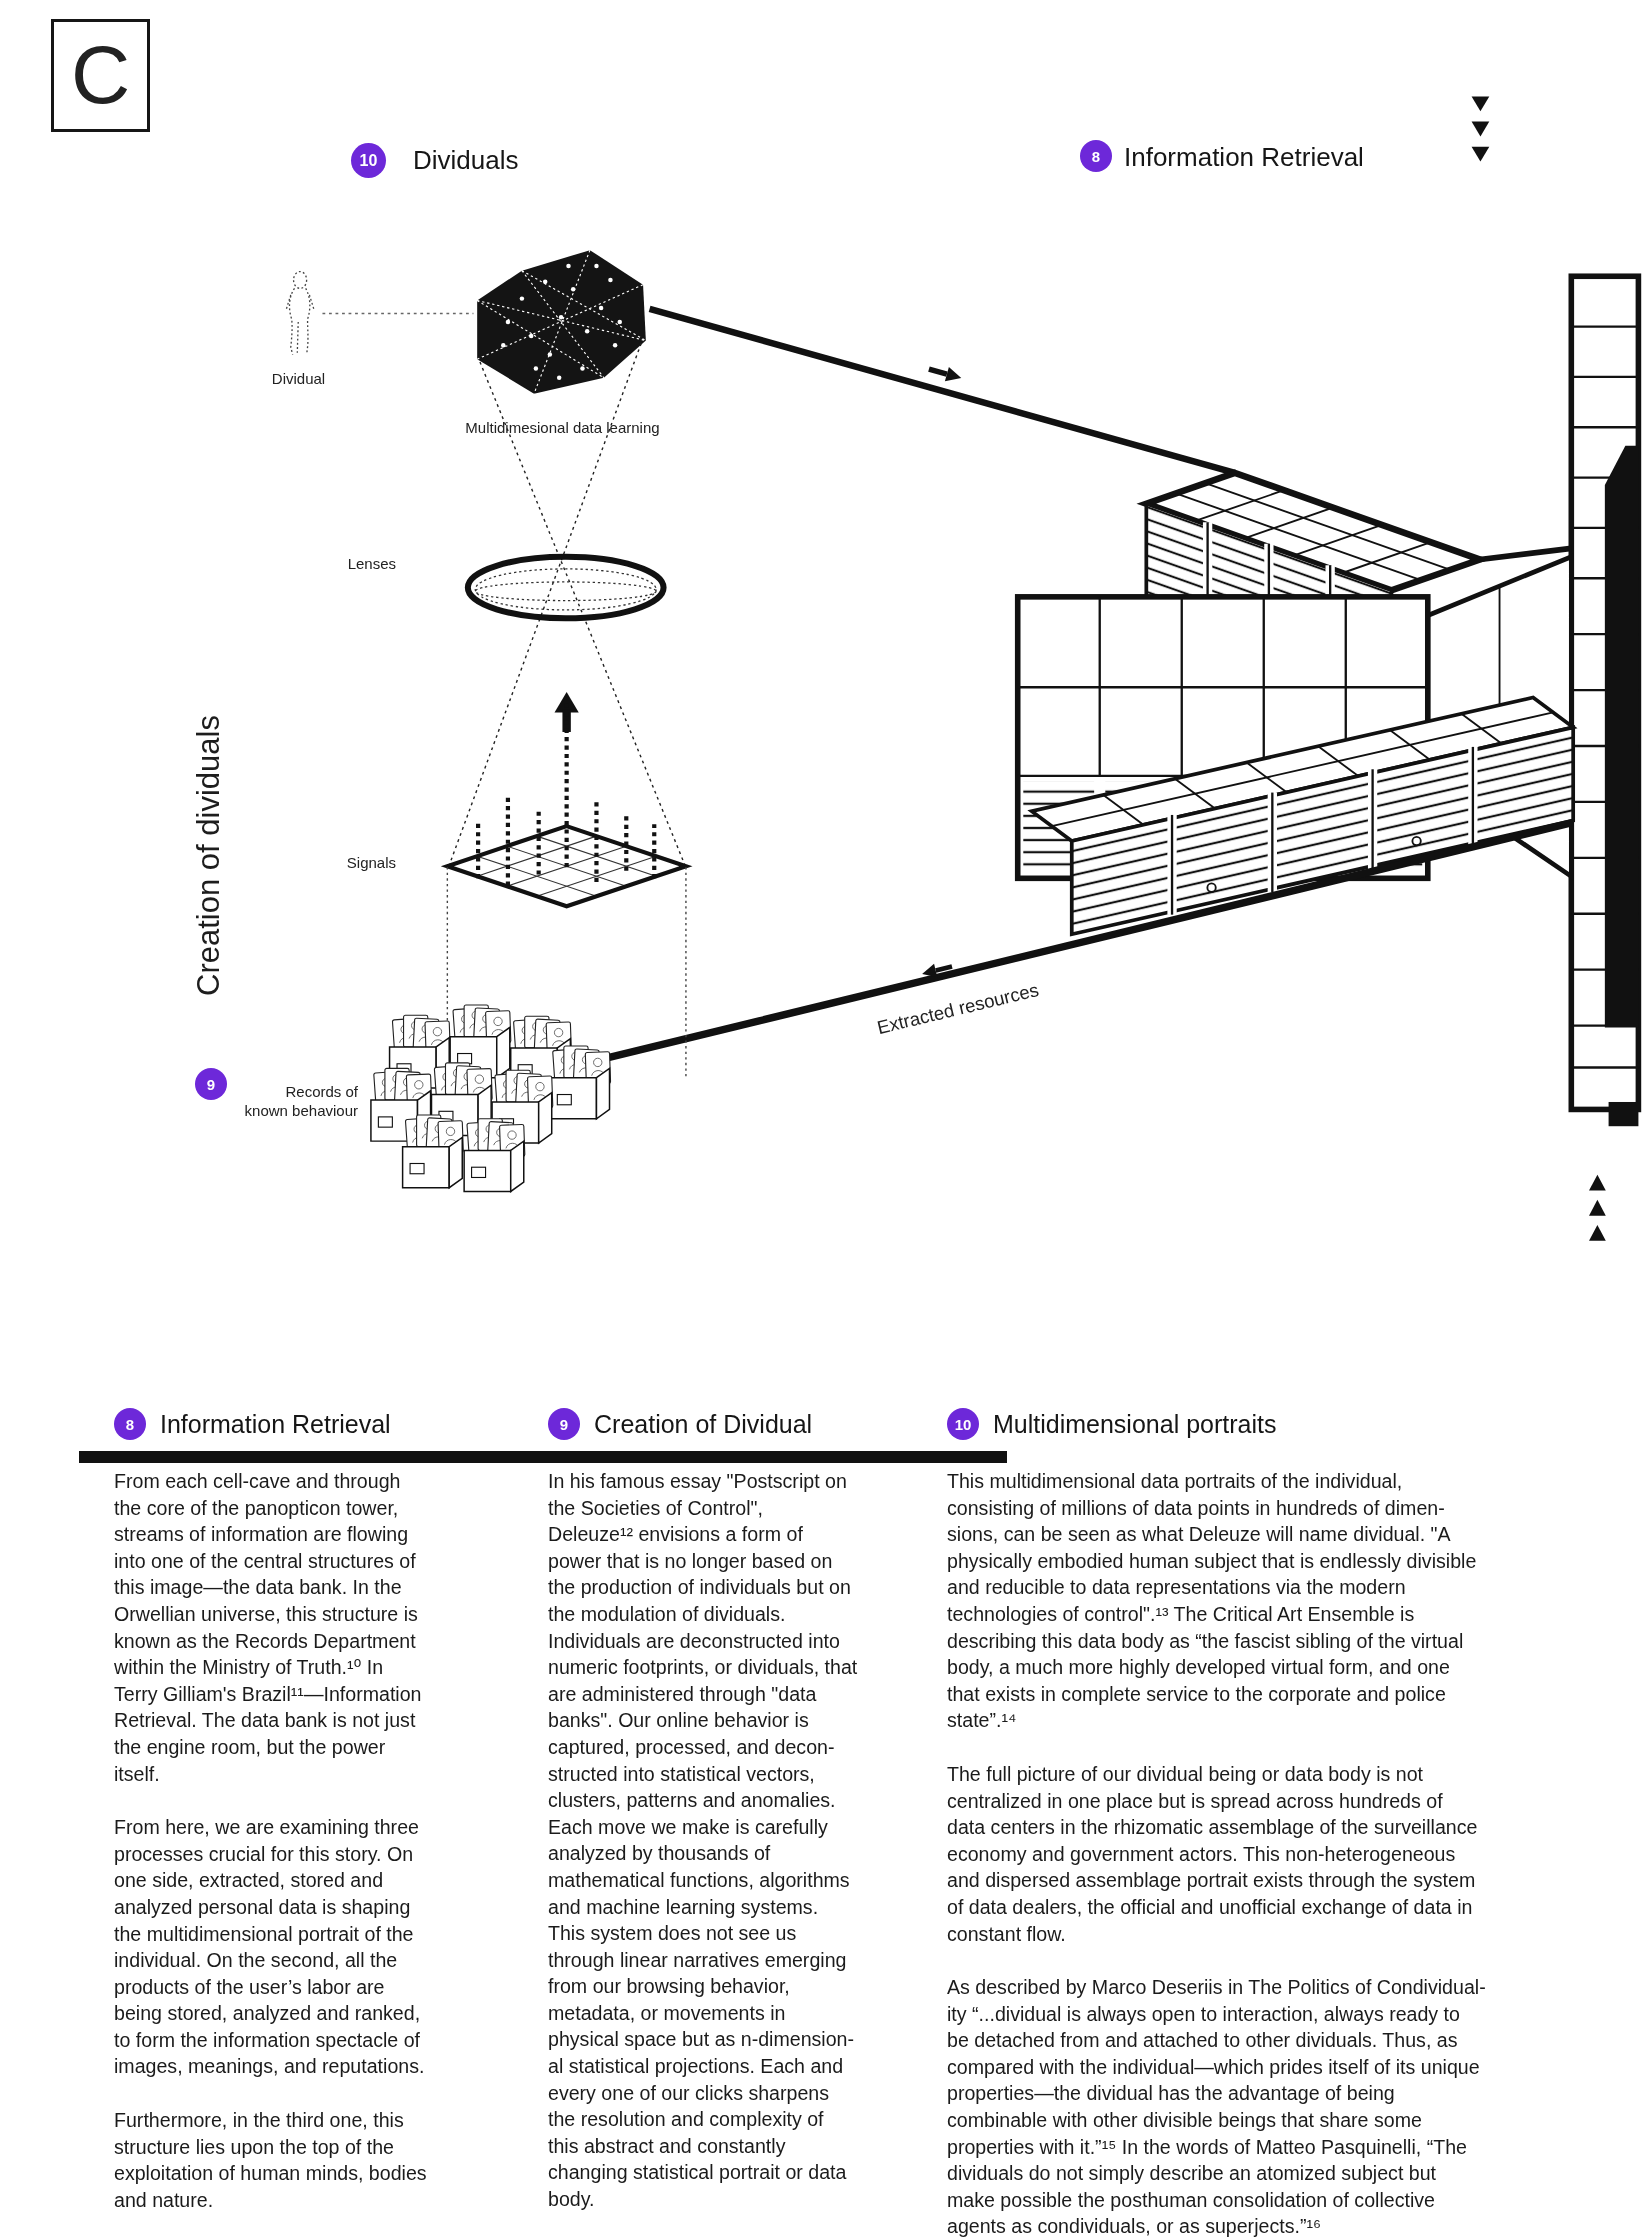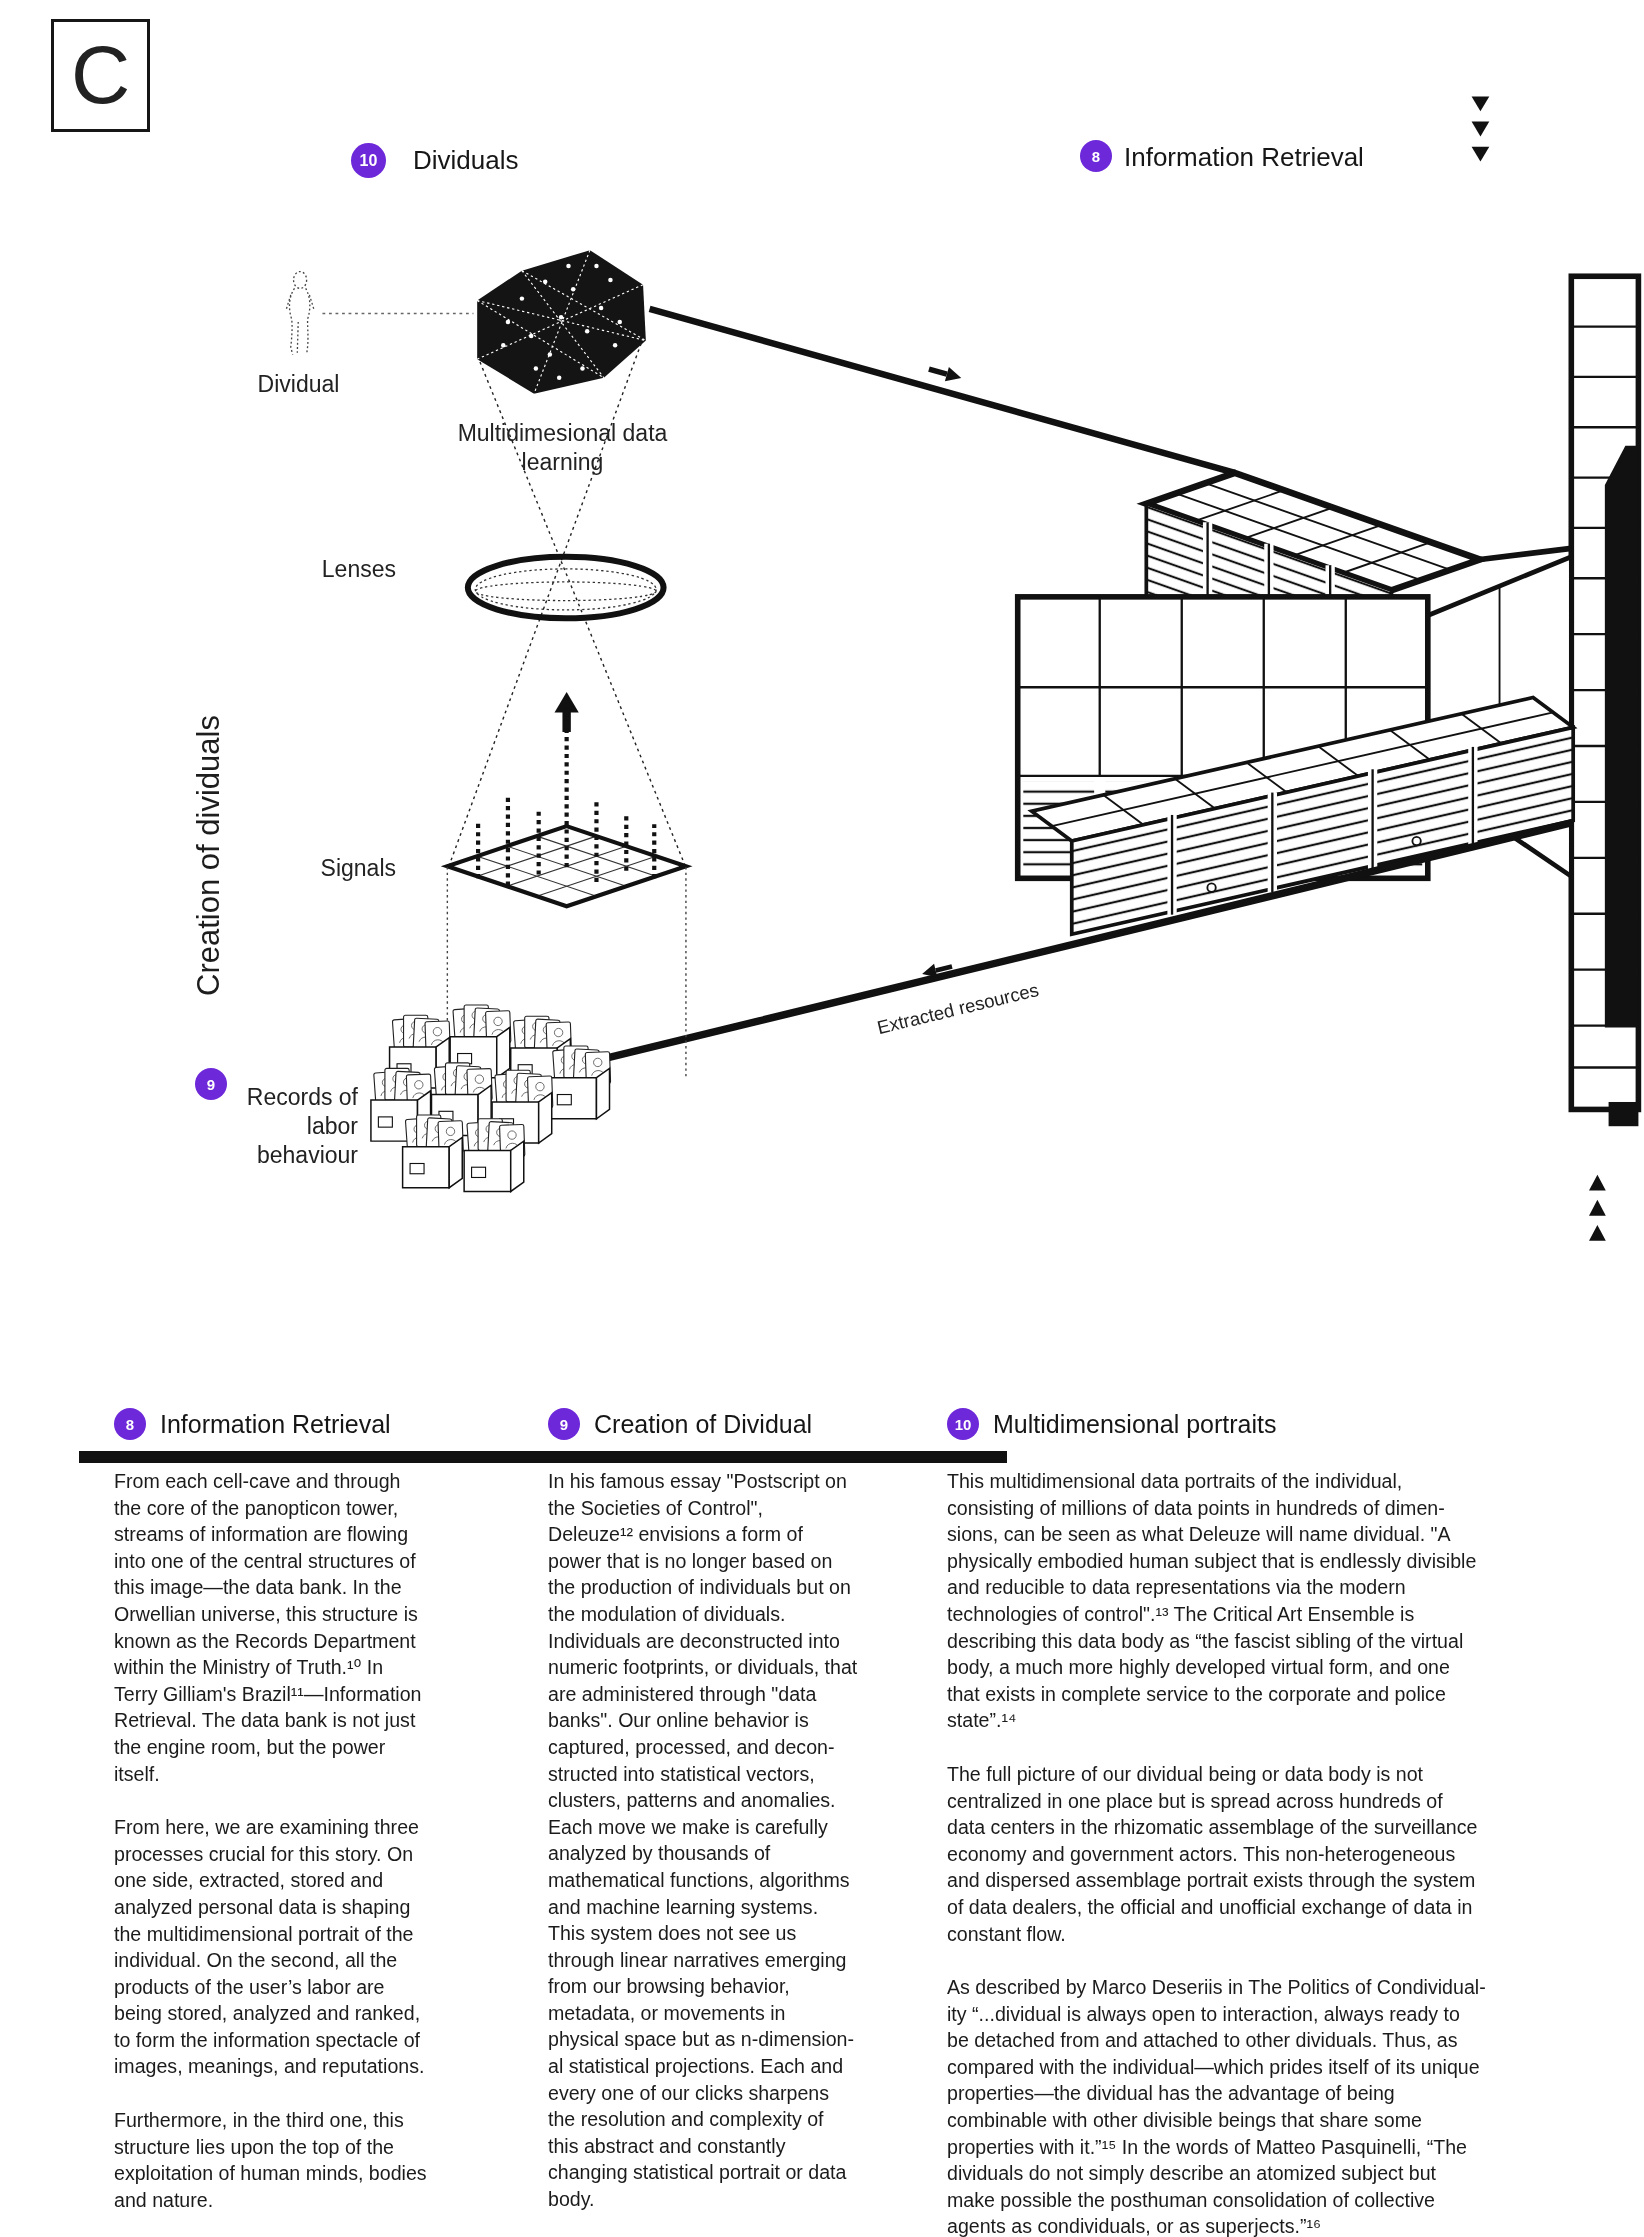--- a/index.html
+++ b/index.html
@@ -11,21 +11,21 @@
   .c-box{left:51px;top:18.6px;width:93px;height:107px;border:3.7px solid #161616;
          display:flex;align-items:center;justify-content:center;font-size:82px;color:#222;}
   
   .ncircle{background:#6d28d9;color:#fff;border-radius:50%;display:flex;align-items:center;
            justify-content:center;font-weight:bold;}
   .nc-lg{width:35px;height:35px;font-size:16px;}
   .nc-md{width:32px;height:32px;font-size:15px;}
   
   .dg-title{font-size:26px;color:#161616;white-space:nowrap;}
   
-  .dg-label{font-size:23px;color:#222;line-height:1.25;}
+  .dg-label{font-size:15px;color:#222;line-height:1.25;}
   .rot-creation{left:3.7px;top:837px;width:410px;height:37px;text-align:center;
                 font-size:31px;color:#1d1d1d;transform:rotate(-90deg);white-space:nowrap;}
   .rot-extracted{left:837px;top:998px;width:242px;text-align:center;font-size:18.6px;color:#222;
                  transform:rotate(-13.5deg);white-space:nowrap;}
   
   .divider{left:79px;top:1451px;width:928px;height:12px;background:#111;}
   
   .col{position:absolute;top:1408px;}
   .col-header{display:flex;align-items:center;}
   .col-header .title{margin-left:14px;font-size:25px;color:#161616;white-space:nowrap;}
@@ -303,21 +303,21 @@
   <div class="abs dg-label" style="left:445px;top:419px;width:235px;text-align:center">Multidimesional data learning</div>
 
   <div class="abs dg-label" style="left:284px;top:555px;width:112px;text-align:right">Lenses</div>
 
   <div class="abs dg-label" style="left:284px;top:854px;width:112px;text-align:right">Signals</div>
 
   <div class="abs ncircle nc-md" style="left:195px;top:1068px">
     <span>9</span>
   </div>
   <div class="abs dg-label" style="left:200px;top:1083px;width:158px;text-align:right;white-space:pre-line">Records of
-labor behaviour</div>
+known behaviour</div>
 
   <div class="abs rot-creation">Creation of dividuals</div>
 
   <div class="abs rot-extracted">Extracted resources</div>
 
   <div class="abs divider"></div>
 
   <div class="col" style="left:114px;width:337px">
     <div class="col-header">
       <div class="ncircle nc-md">

